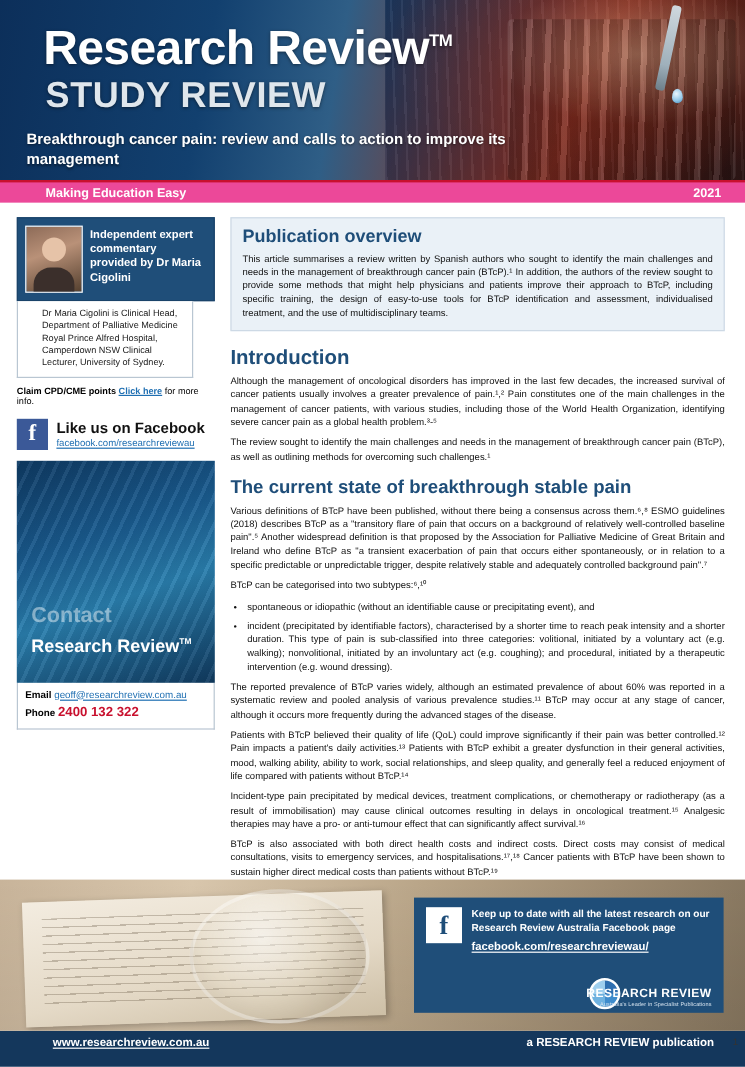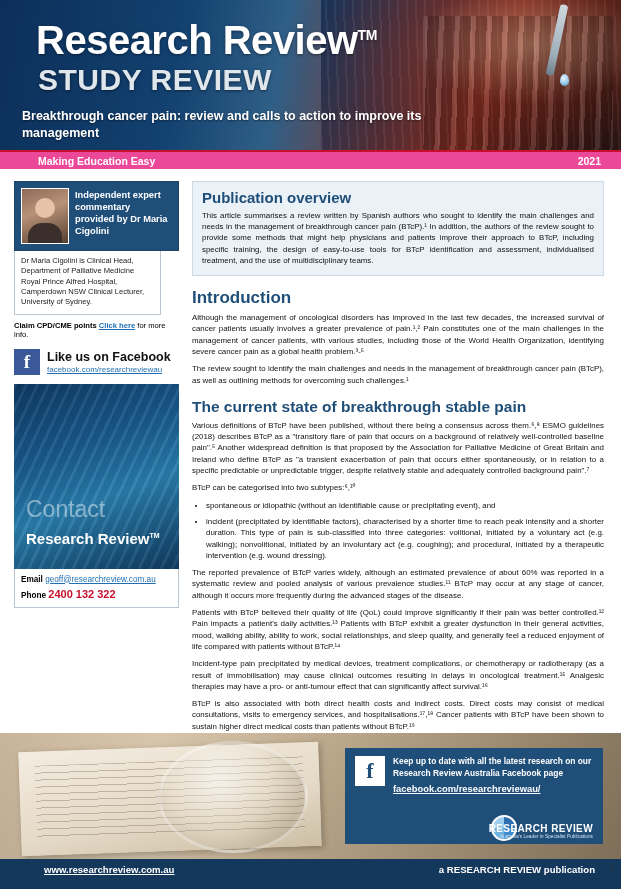--- a/index.html
+++ b/index.html
@@ -167,21 +167,21 @@
     padding-top: 2px;
   }
   .expert-bio {
     width: 147px;
     border: 1px solid #b9c6d2;
     border-top: none;
     background: #ffffff;
     font-size: 7.6px;
     line-height: 1.36;
     color: #1a1a1a;
-    padding: 5px 6px 6px 6px;
+    padding: 5px 6px 6px 20px;
   }
   .cpd-line {
     width: 165px;
     margin-top: 6px;
     font-size: 7.6px;
     font-weight: bold;
     color: #000000;
   }
   .cpd-line a { color: #1f6fb2; text-decoration: underline; font-weight: bold; }
   .cpd-line .tail { font-weight: normal; }
@@ -214,22 +214,22 @@
     overflow: hidden;
   }
   .contact-card .texture {
     position: absolute; inset: 0;
     background: repeating-linear-gradient(115deg, rgba(255,255,255,0.06) 0 3px, rgba(0,0,0,0.07) 3px 10px);
   }
   .contact-card .c-word {
     position: absolute;
     left: 12px; bottom: 46px;
     color: rgba(255,255,255,0.45);
-    font-size: 23px;
-    font-weight: normal;
+    font-size: 18px;
+    font-weight: bold;
   }
   .contact-card .c-brand {
     position: absolute;
     left: 12px; bottom: 22px;
     color: #ffffff;
     font-size: 15px;
     font-weight: bold;
   }
   .contact-card .c-brand sup { font-size: 7px; }
   .contact-info {

